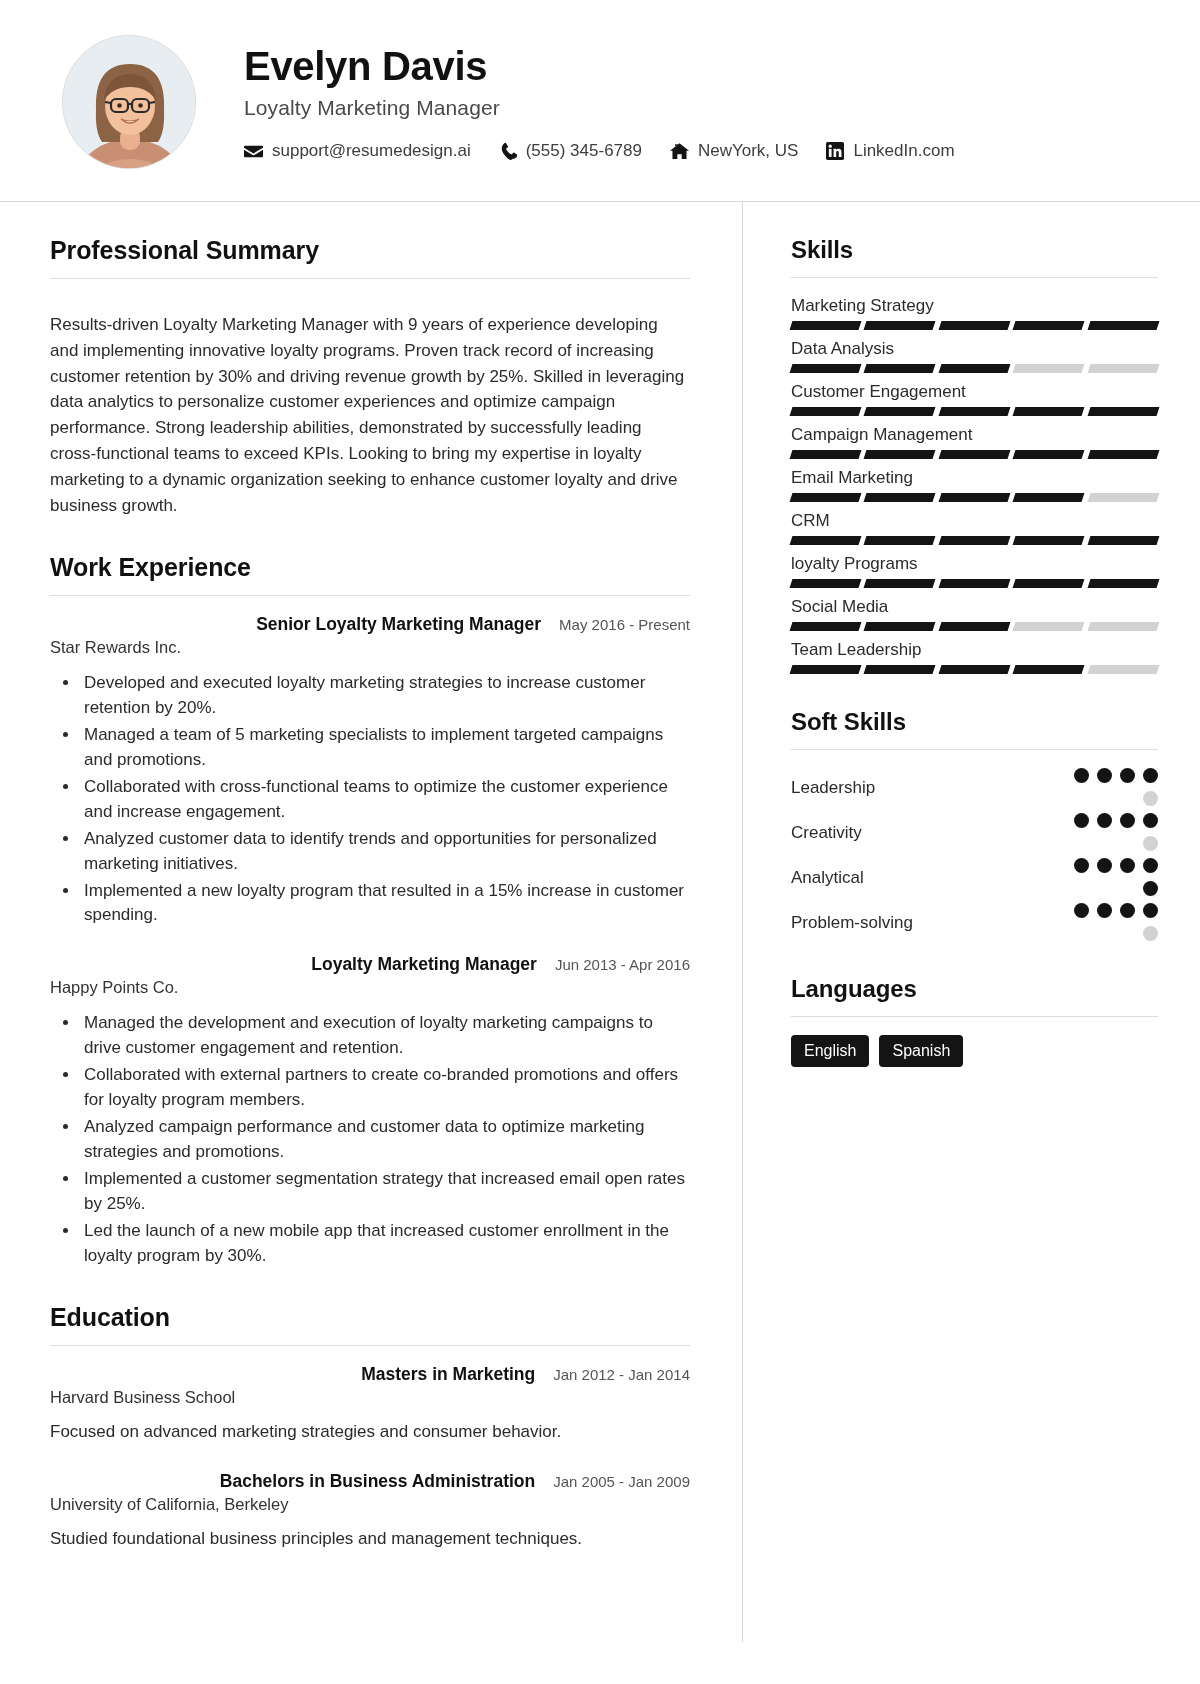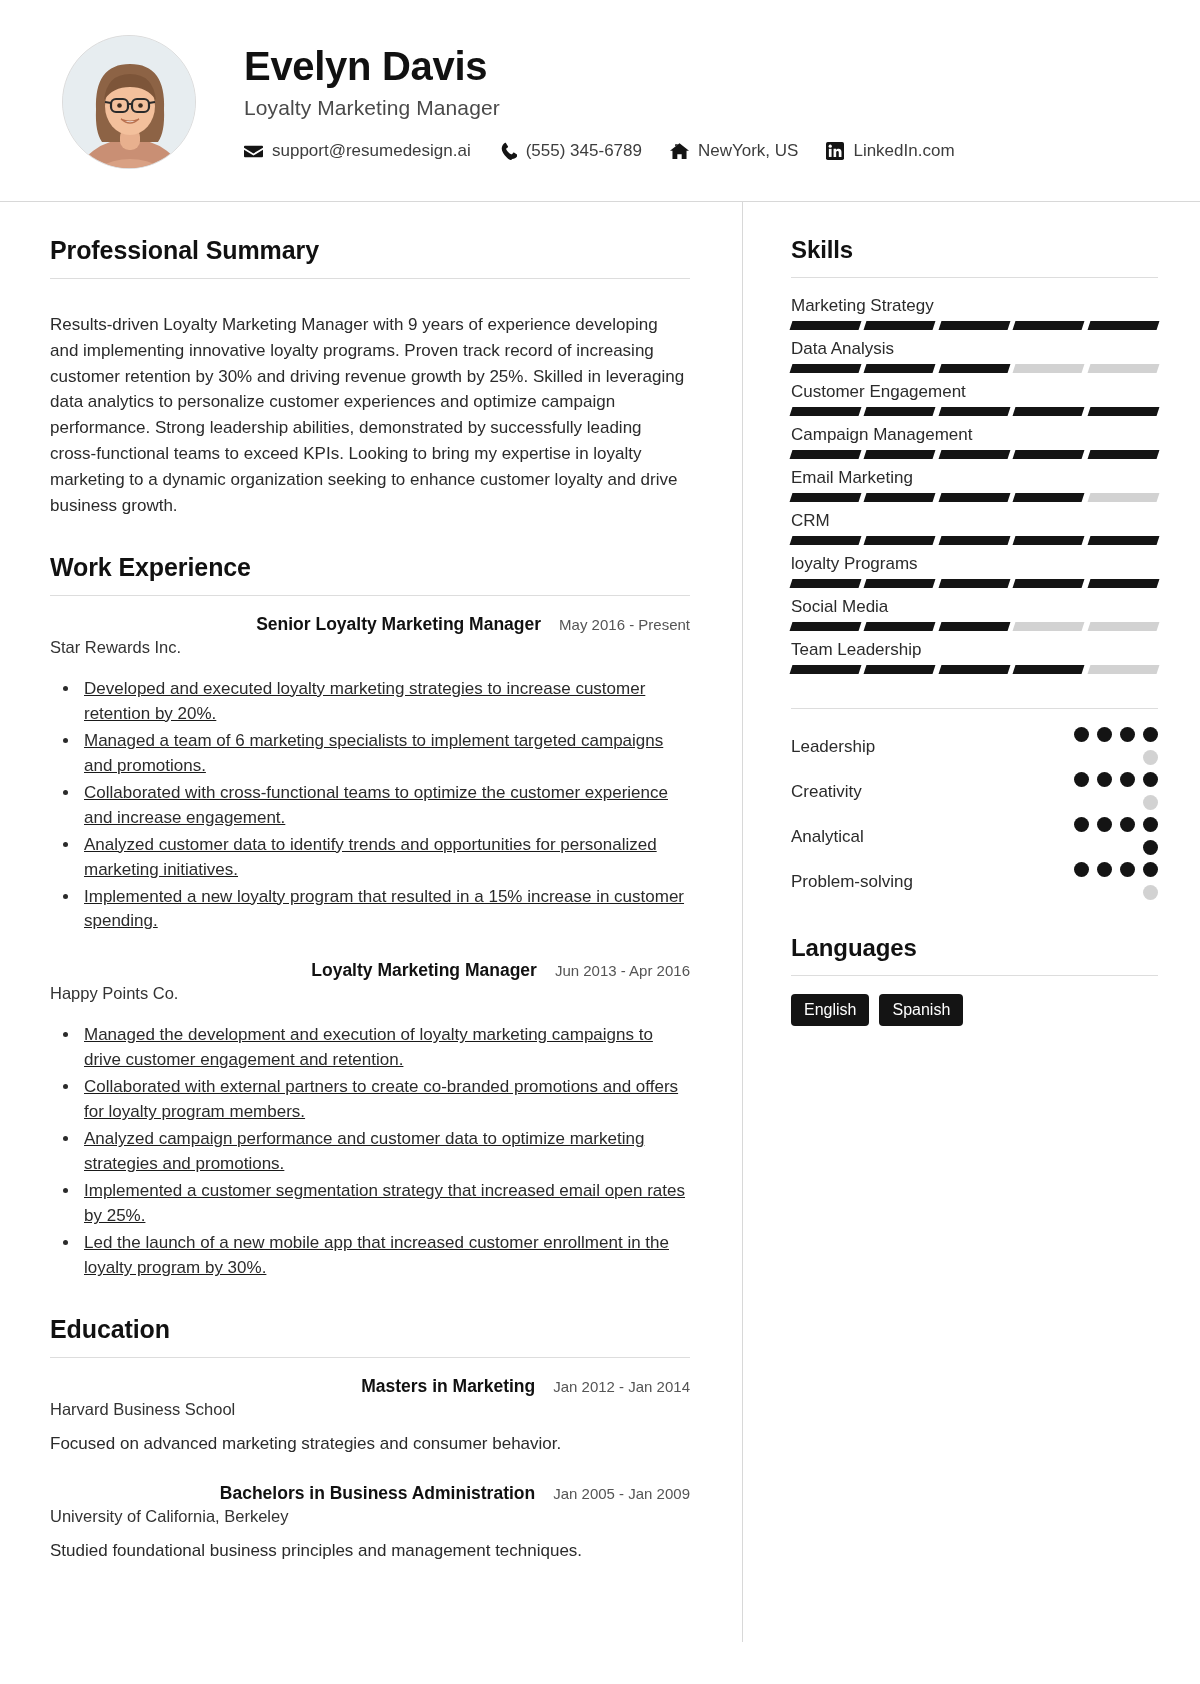--- a/index.html
+++ b/index.html
@@ -125,23 +125,22 @@
     color: #333;
     margin-top: 3px;
   }
   .entry-desc {
     font-size: 17px;
     color: #2b2b2b;
     margin-top: 12px;
     line-height: 1.5;
   }
   .bullets {
-    margin-top: 20px;
+    margin-top: 14px;
     padding-left: 30px;
-    text-decoration: underline;
   }
   .bullets li {
     font-size: 17px;
     line-height: 1.47;
     color: #2b2b2b;
     margin-bottom: 2px;
     padding-left: 4px;
   }
 
   
@@ -314,21 +313,21 @@
         <div class="rule"></div>
         <div id="experience-list">
             <div class="entry">
               <div class="entry-head">
        <div class="entry-role">Senior Loyalty Marketing Manager</div>
        <div class="entry-date">May 2016 - Present</div>
      </div>
      <div class="entry-org">Star Rewards Inc.</div>
      <ul class="bullets">
                 <li>Developed and executed loyalty marketing strategies to increase customer retention by 20%.</li>
-                <li>Managed a team of 6 marketing specialists to implement targeted campaigns and promotions.</li>
+                <li>Managed a team of 5 marketing specialists to implement targeted campaigns and promotions.</li>
                 <li>Collaborated with cross-functional teams to optimize the customer experience and increase engagement.</li>
                 <li>Analyzed customer data to identify trends and opportunities for personalized marketing initiatives.</li>
                 <li>Implemented a new loyalty program that resulted in a 15% increase in customer spending.</li>
               </ul>
             </div>
             <div class="entry">
               <div class="entry-head">
        <div class="entry-role">Loyalty Marketing Manager</div>
        <div class="entry-date">Jun 2013 - Apr 2016</div>
      </div>
@@ -462,20 +461,21 @@
                 <span class="seg on"></span>
                 <span class="seg on"></span>
                 <span class="seg on"></span>
                 <span class="seg "></span>
               </div>
             </div>
           </div>
       </div>
 
       <div class="section">
+        <div class="section-title small">Soft Skills</div>
         <div class="rule"></div>
         <div id="soft-skills-list">
             <div class="soft-row">
               <div class="soft-name">Leadership</div>
      <div class="dots">
                 <span class="dot "></span>
                 <span class="dot "></span>
                 <span class="dot "></span>
                 <span class="dot "></span>
                 <span class="dot off"></span>

